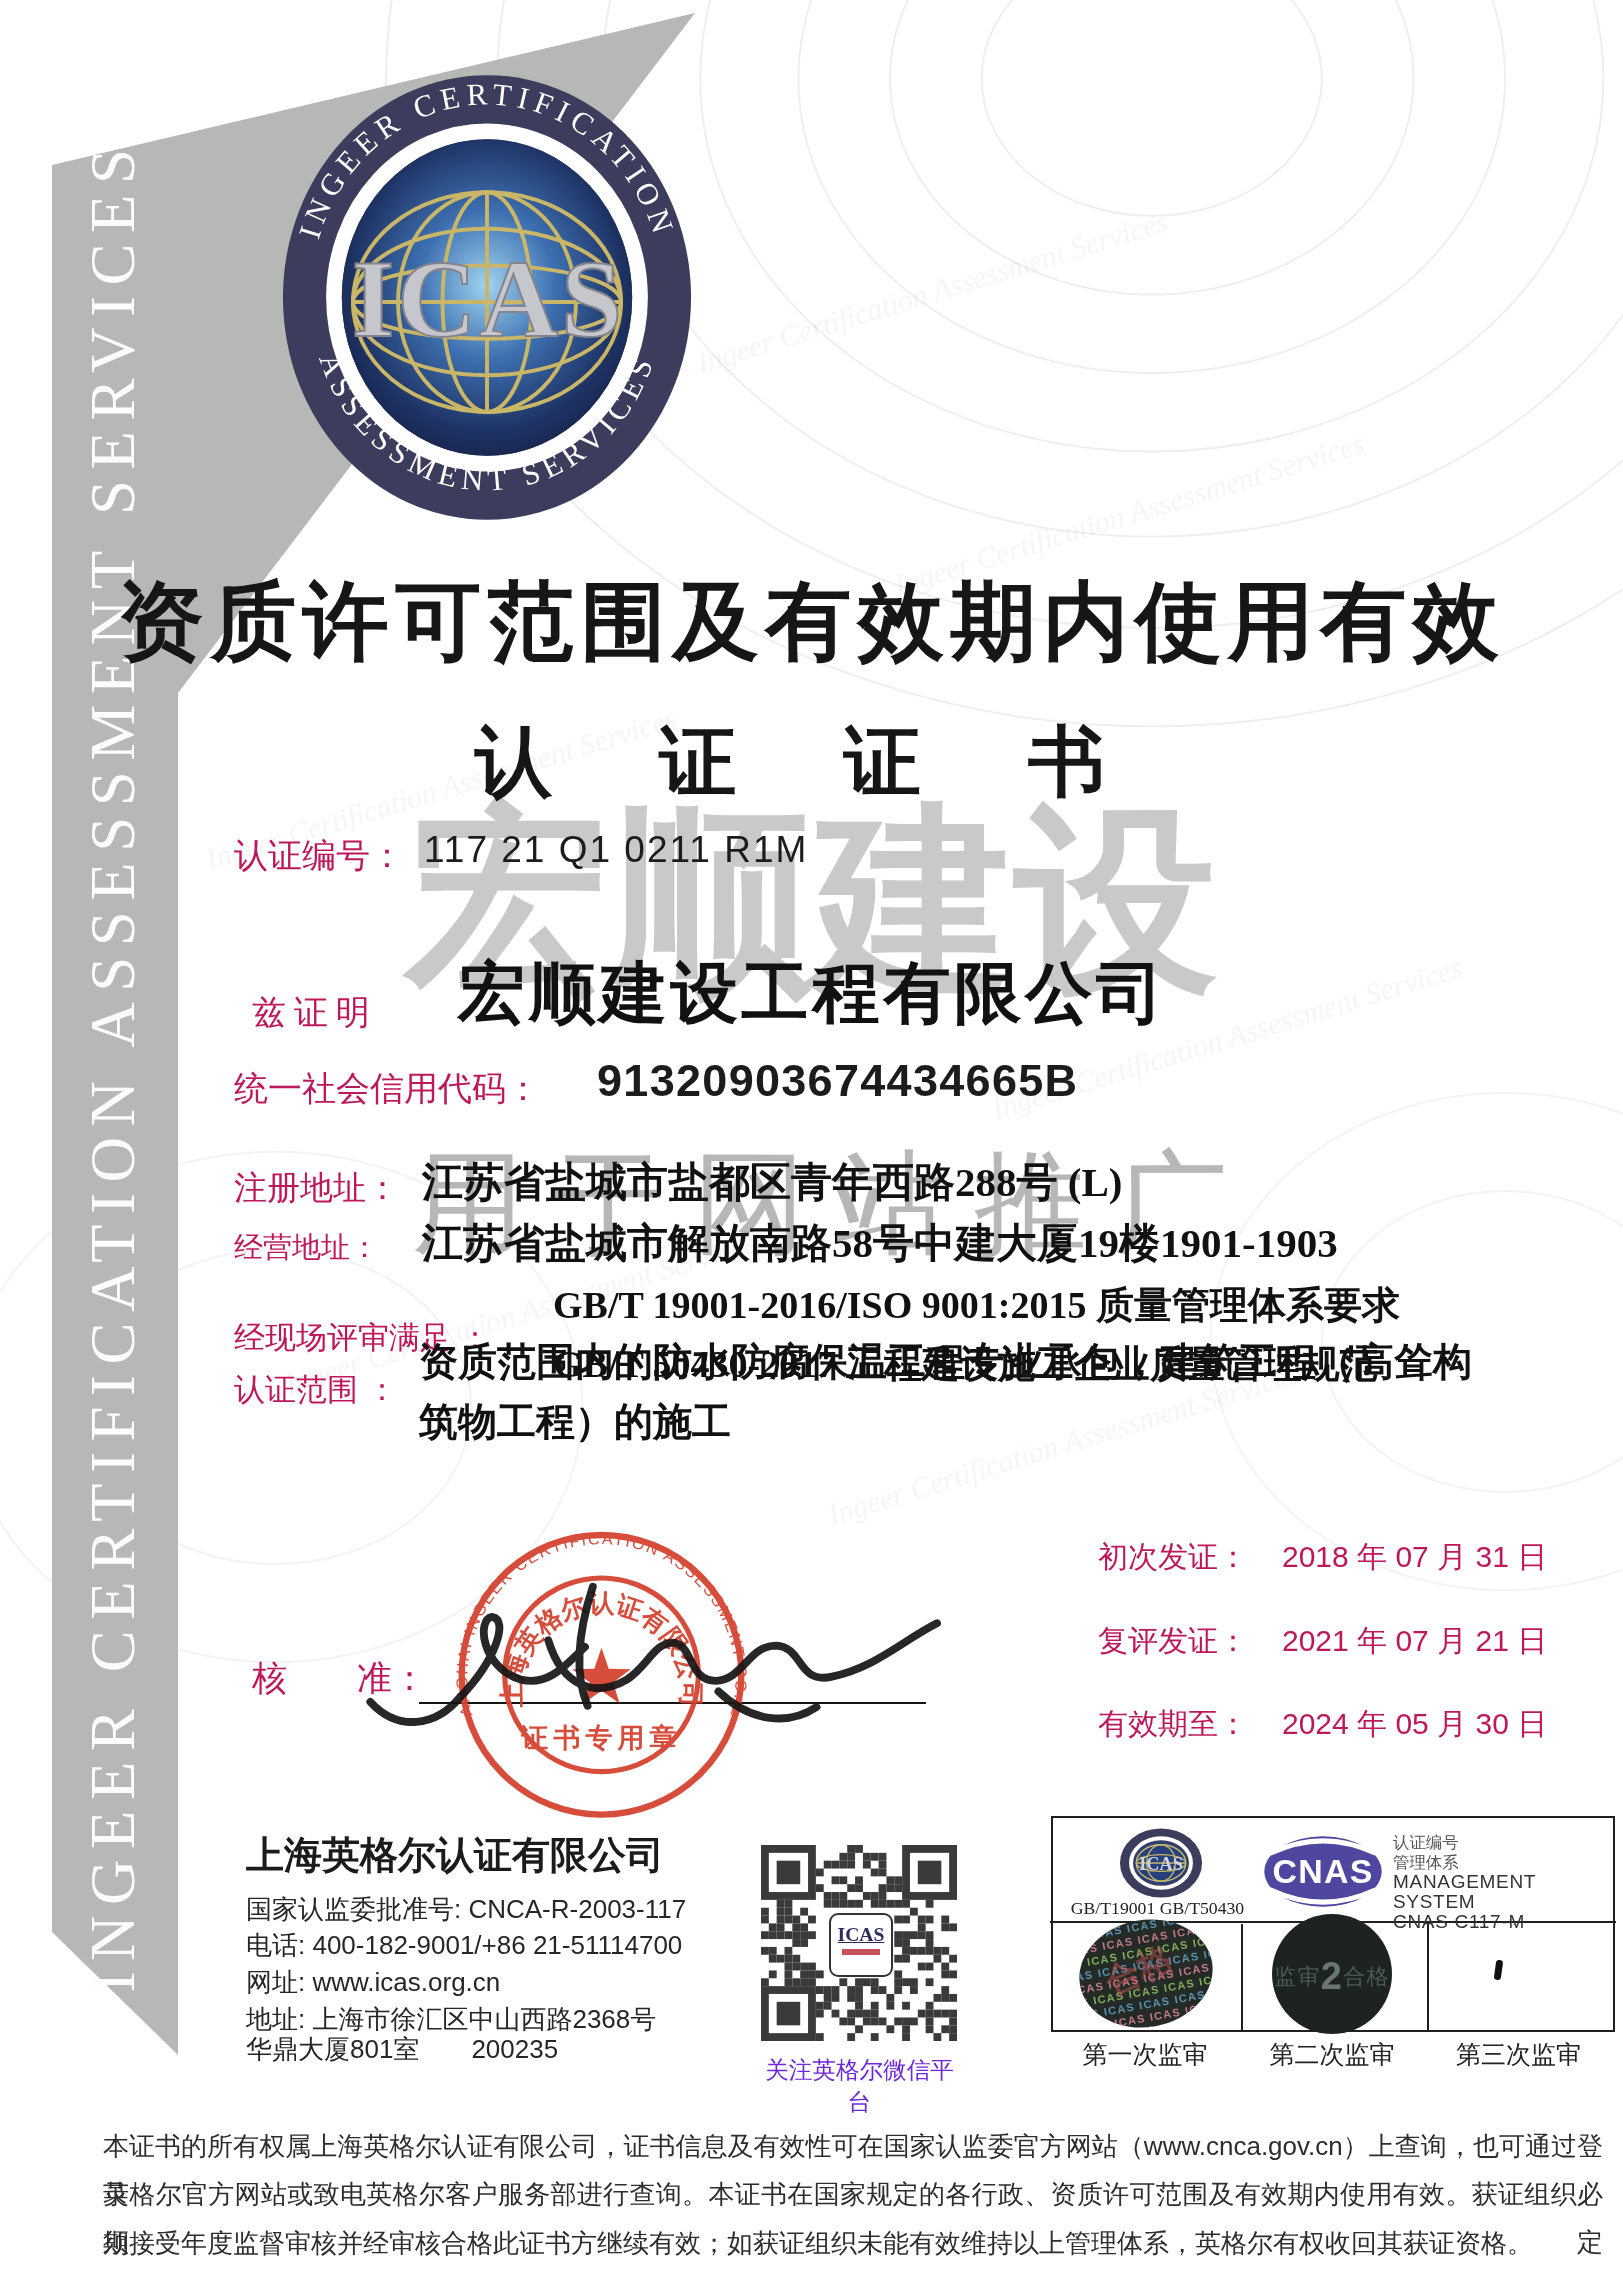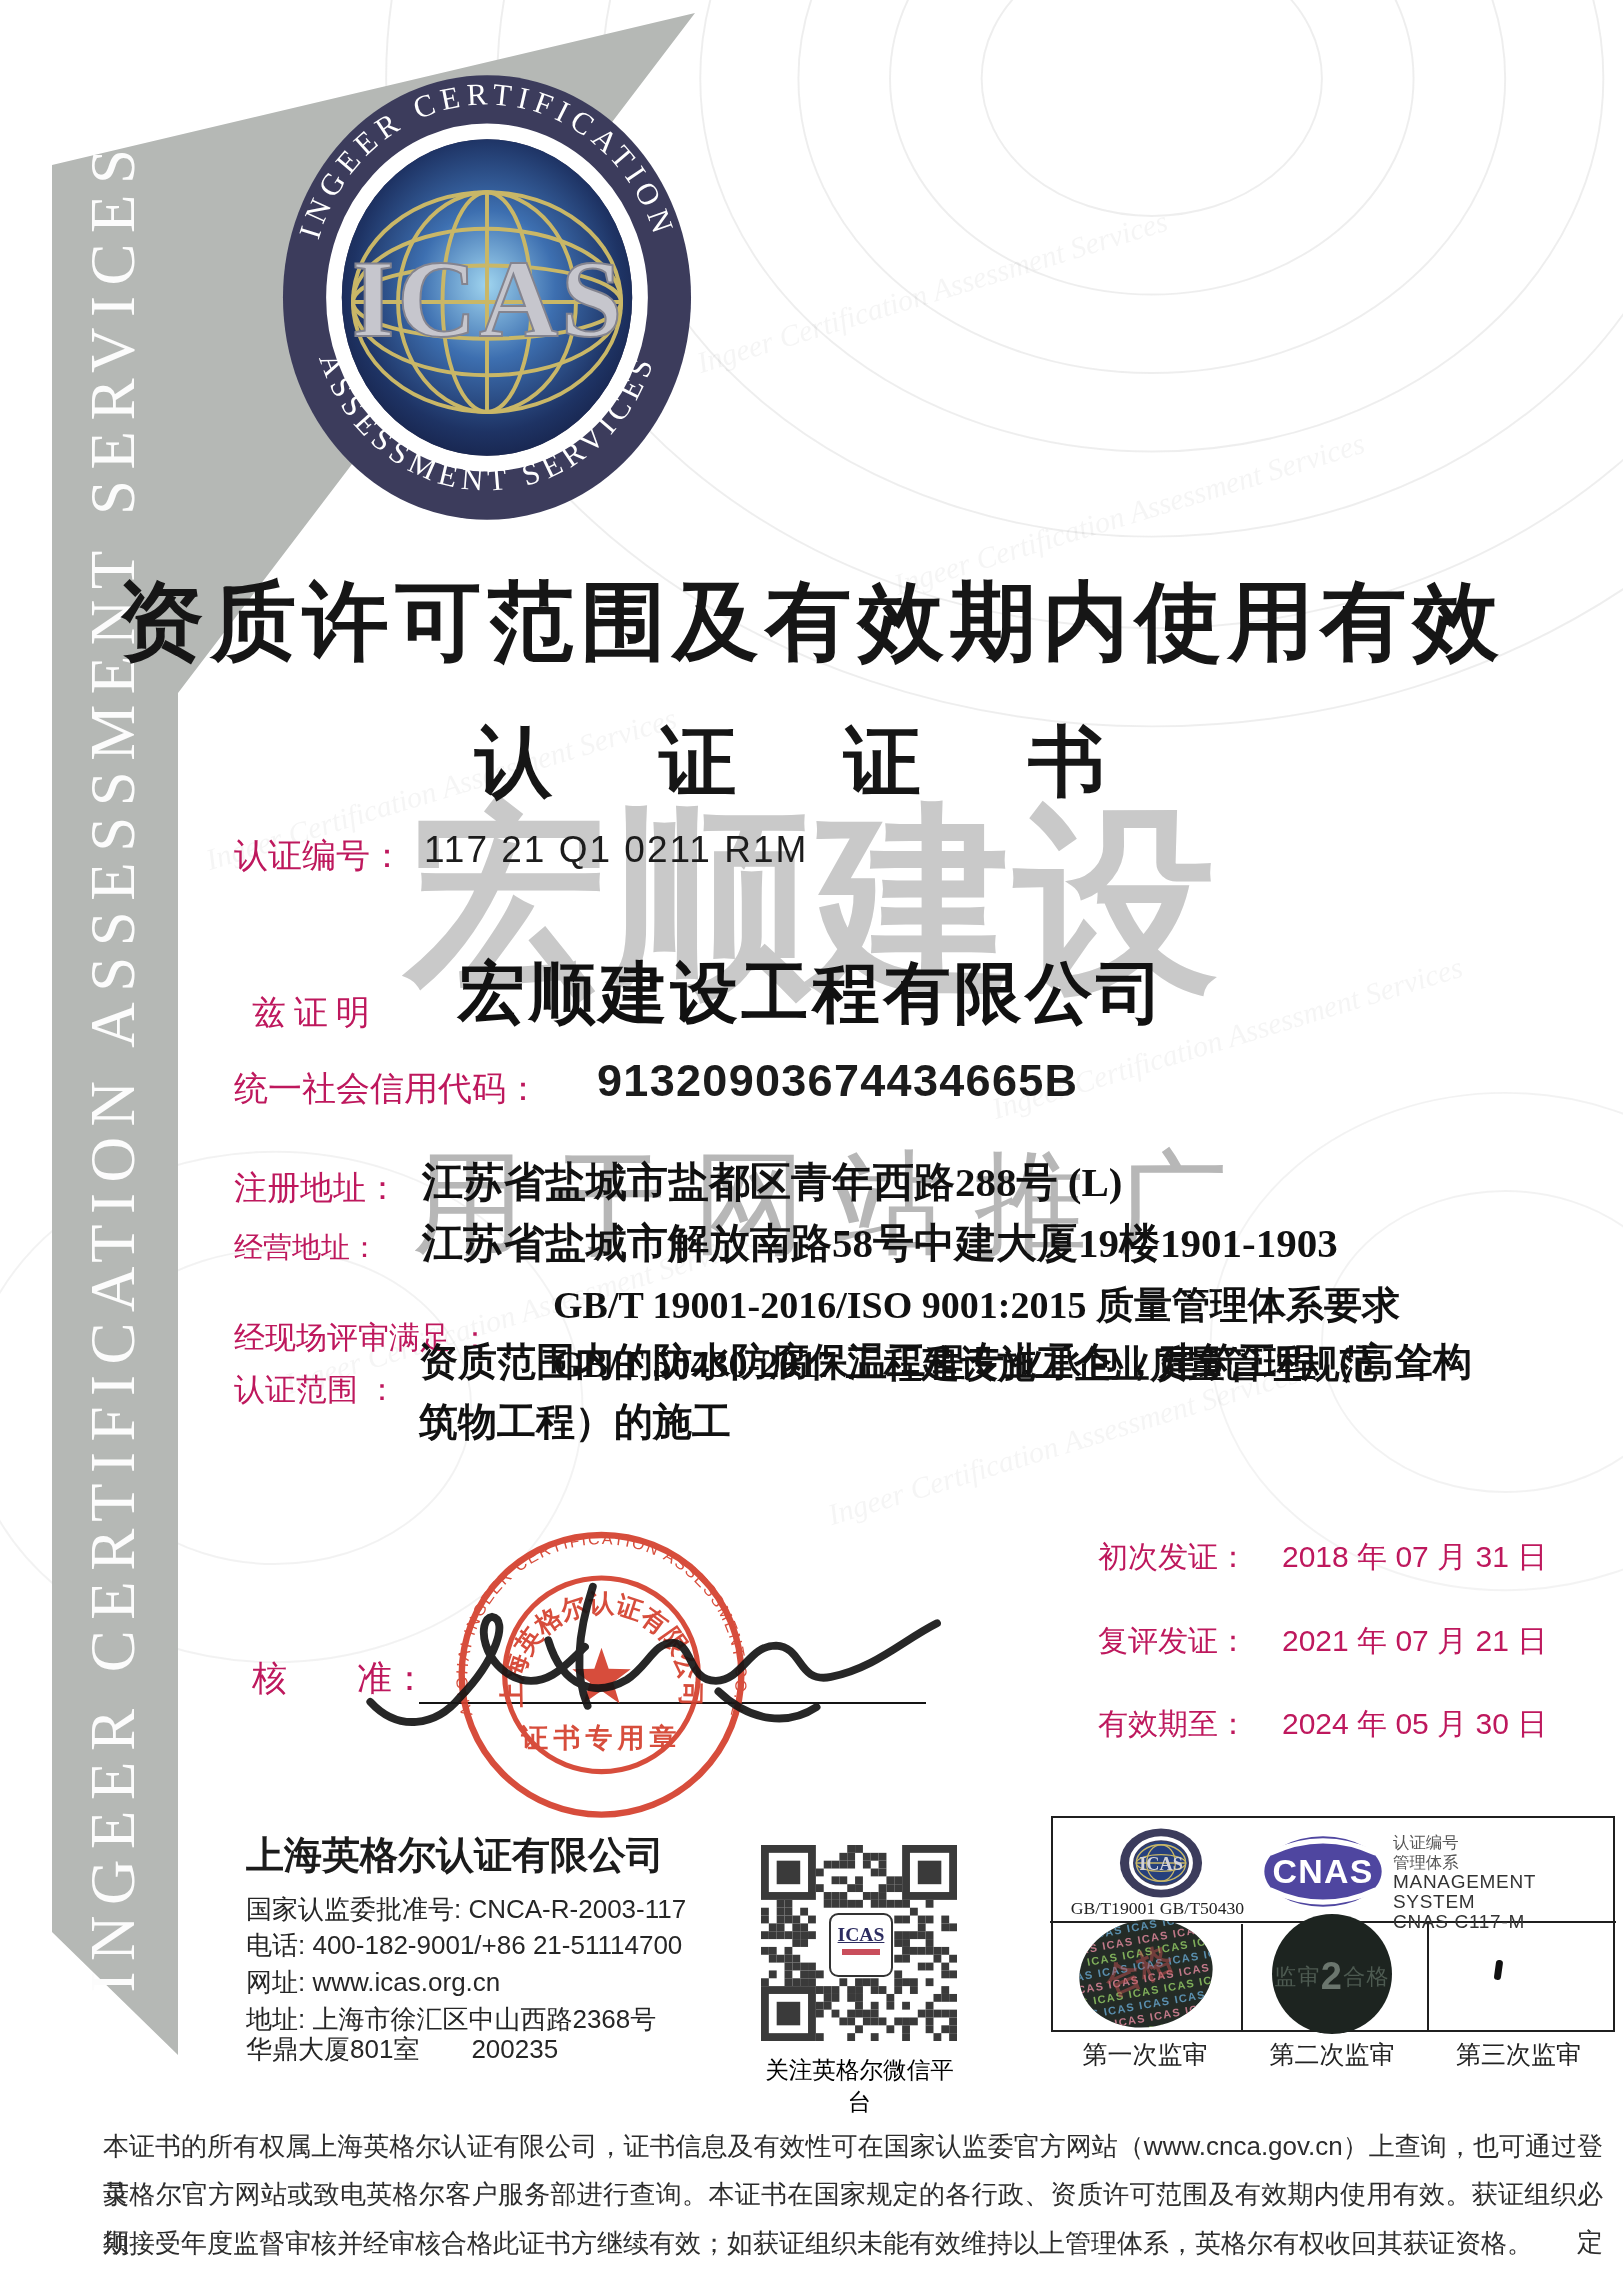--- a/index.html
+++ b/index.html
@@ -48,21 +48,21 @@
   .issuer-name{left:246px;top:1830px;font-size:38px;font-weight:700;color:#1b1b1b;}
   .issuer-line{left:246px;font-size:26px;color:#262626;}
 
   
   #qr-wrap{left:761px;top:1845px;width:196px;height:196px;}
   #qr-center{position:absolute;left:68px;top:68px;width:60px;height:60px;background:#fff;
       border:2px solid #333;border-radius:9.2px;text-align:center;}
   #qr-center .icas-t{font-family:"Liberation Serif",serif;font-weight:700;font-size:19.6px;
       color:#2c2c60;margin-top:9.2px;text-decoration:underline;}
   #qr-center .icas-bar{margin:2.6px auto 0;width:38px;height:5.9px;background:#b23;opacity:.8;}
-  .qr-caption{left:758px;top:2054px;width:203px;text-align:center;font-size:23.6px;color:#000000;}
+  .qr-caption{left:758px;top:2054px;width:203px;text-align:center;font-size:23.6px;color:#6d28d9;}
 
   
   #acc-table{left:1051px;top:1816px;width:560px;height:212px;border:2.6px solid #1f1f1f;}
   #acc-row-divider{position:absolute;left:-2.6px;top:103px;width:566px;border-top:2.6px solid #1f1f1f;}
   .acc-vdiv{position:absolute;top:106px;width:0;height:106px;border-left:2px solid #1f1f1f;}
   .gb-caption{position:absolute;left:13px;top:80px;width:183px;text-align:center;
       font-size:17.7px;font-family:"Liberation Serif",serif;color:#222;}
   .cnas-lines{position:absolute;left:340px;top:14.4px;font-size:16.4px;color:#555;line-height:20px;}
   .cnas-lines .en{font-size:19px;color:#333;letter-spacing:0.7px;}
   .audit-caption{top:2038px;text-align:center;font-size:25px;color:#222;}

